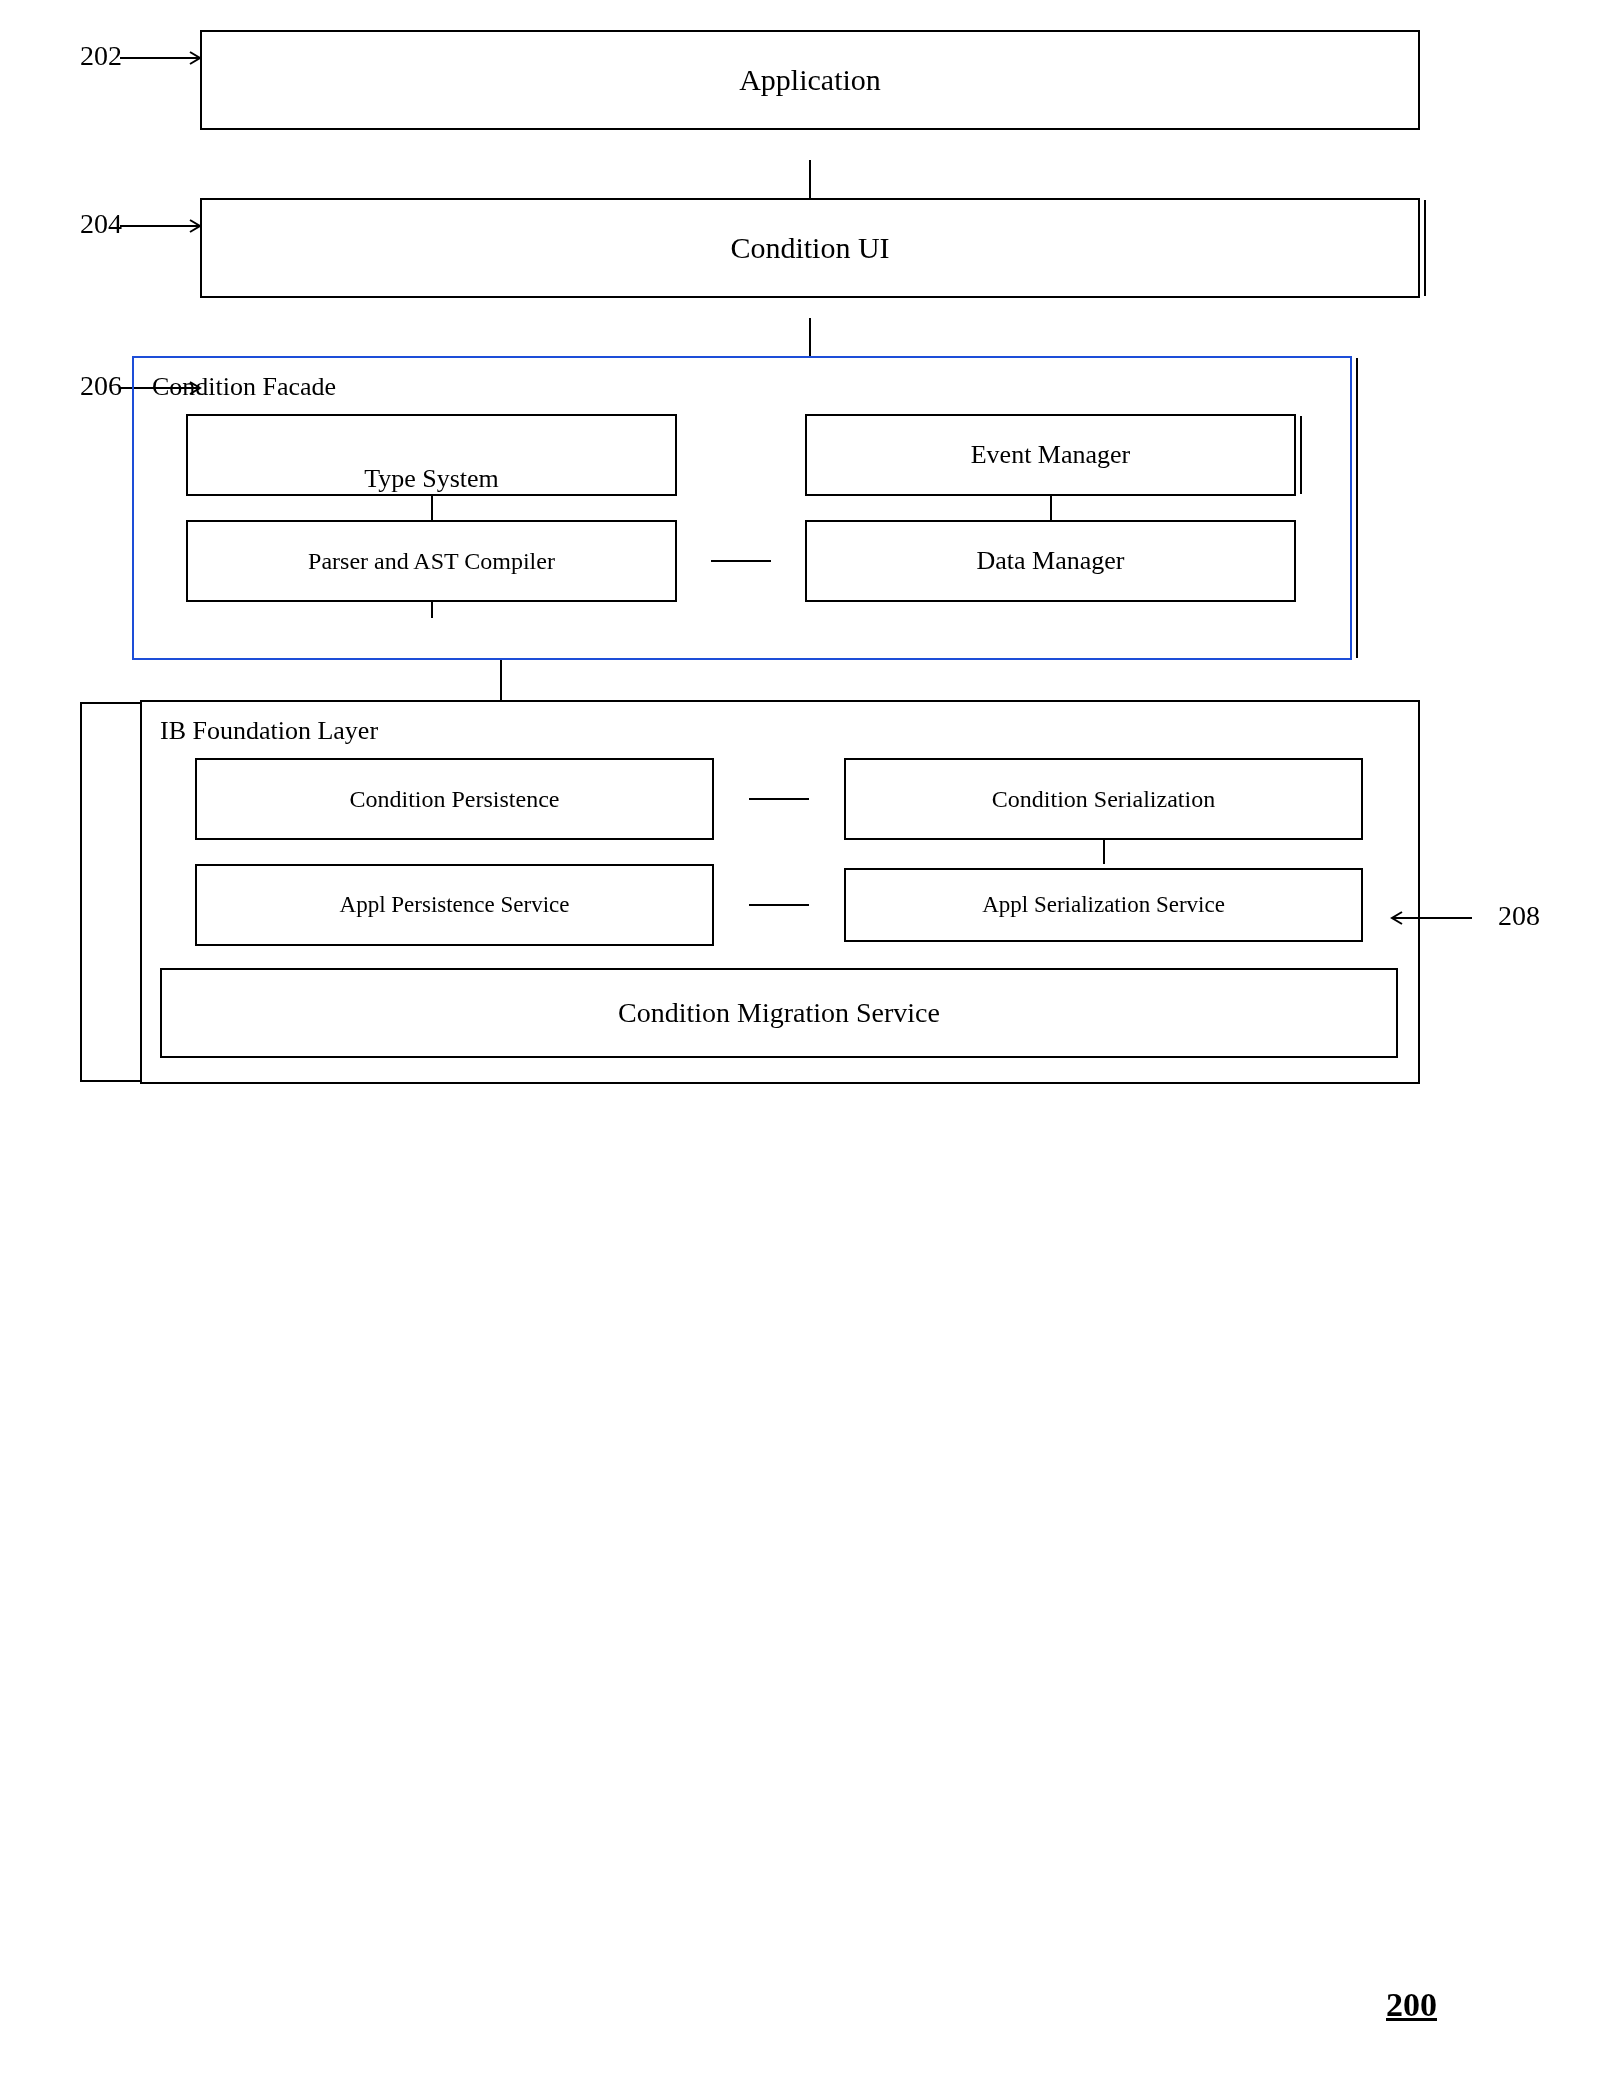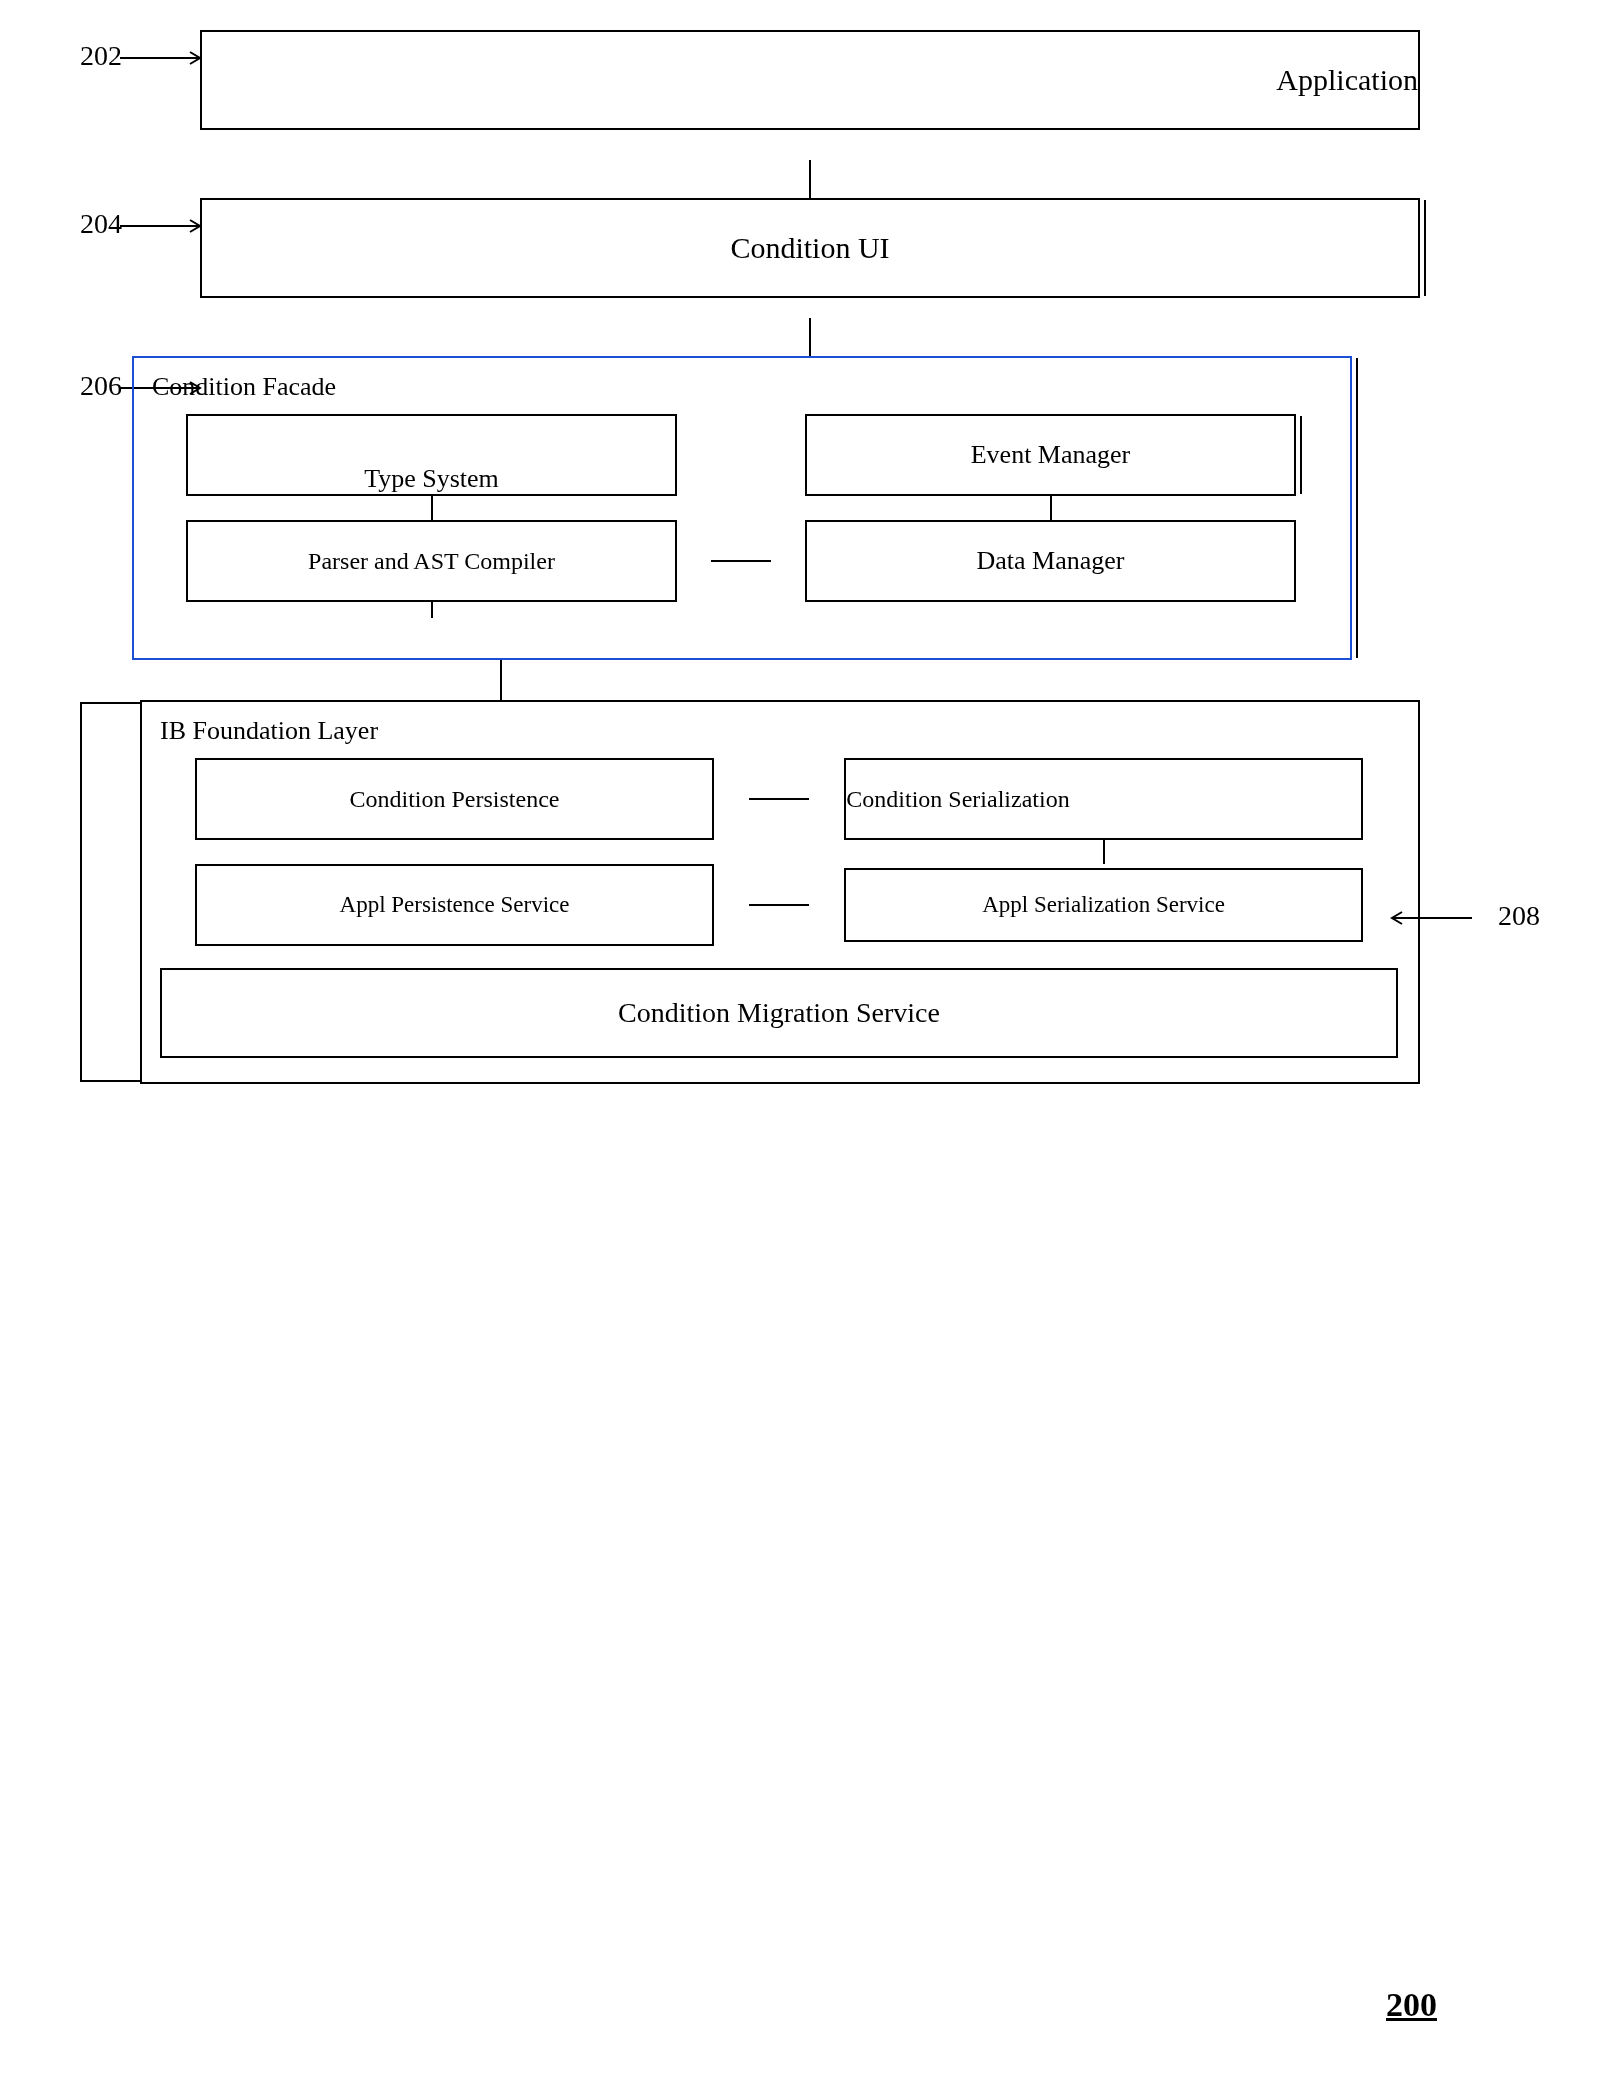--- a/index.html
+++ b/index.html
@@ -25,21 +25,21 @@
 <div class="diagram-container">
 
   <div style="position:relative; height:130px;">
     <span style="position:absolute; left:0; top:10px; font-size:28px;">202</span>
 
     <svg style="position:absolute; left:40px; top:18px;" width="100" height="20">
       <line x1="0" y1="10" x2="80" y2="10" stroke="#000" stroke-width="2"></line>
       <polyline points="70,4 80,10 70,16" fill="none" stroke="#000" stroke-width="2"></polyline>
     </svg>
 
-    <div style="position:absolute; left:120px; top:0; width:1220px; height:100px; border:2px solid #000; display:flex; align-items:center; justify-content:flex-end; font-size:30px;">
+    <div style="position:absolute; left:120px; top:0; width:1220px; height:100px; border:2px solid #000; display:flex; align-items:center; justify-content:center; font-size:30px;">
       <span>Application</span>
     </div>
   </div>
 
   <div style="margin-left:120px; width:1220px; display:flex; justify-content:center;">
     <div style="width:2px; height:38px; background:#000;"></div>
   </div>
 
   <div style="position:relative; height:120px;">
     <span style="position:absolute; left:0; top:10px; font-size:28px;">204</span>
@@ -147,21 +147,21 @@
 
       <div style="display:flex; align-items:center; width:100%;">
         <div style="flex:1; display:flex; justify-content:center;">
           <div style="width:88%; height:82px; border:2px solid #000; display:flex; align-items:center; justify-content:center; font-size:24px; text-align:center;">
             <span>Condition Persistence</span>
           </div>
         </div>
 
         <div style="width:60px; height:2px; background:#000; flex-shrink:0;"></div>
         <div style="flex:1; display:flex; justify-content:center;">
-          <div style="width:88%; height:82px; border:2px solid #000; display:flex; align-items:center; font-size:24px; text-align:center;">
+          <div style="width:88%; height:82px; border:2px solid #000; display:flex; align-items:center; justify-content:center; font-size:24px; text-align:center;">
             <span>Condition Serialization</span>
           </div>
         </div>
       </div>
 
       <div style="display:flex; width:100%; margin:0;">
         <div style="flex:1; display:flex; justify-content:center;">
           
         </div>
         <div style="width:60px;"></div>

